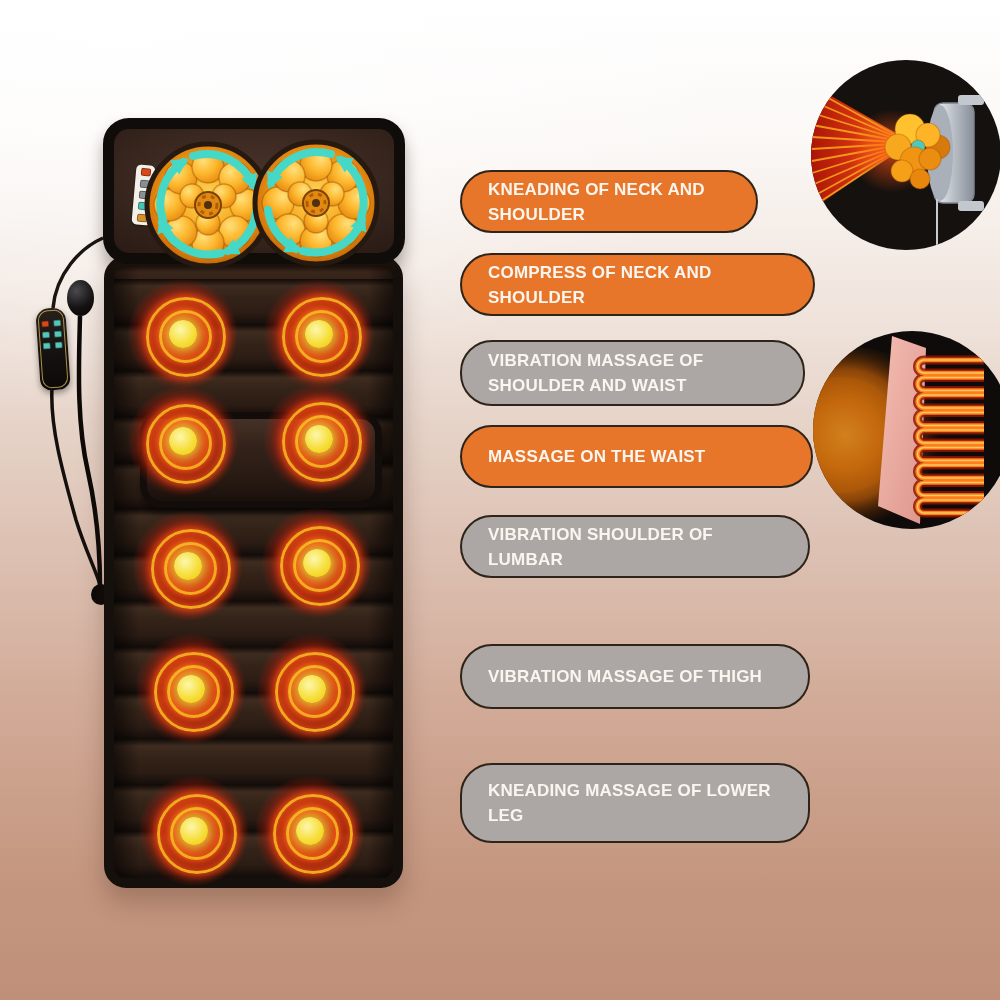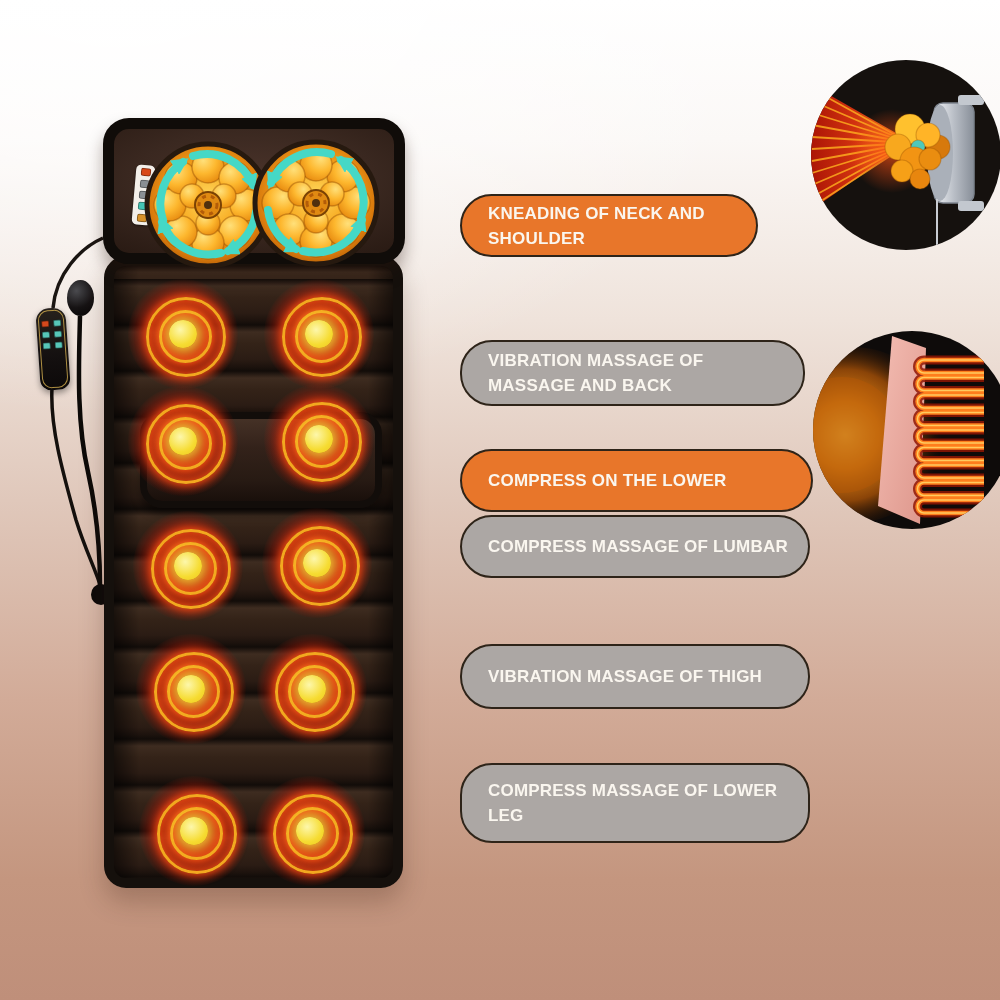--- a/index.html
+++ b/index.html
@@ -12,21 +12,21 @@
   }
   
   .label{
     position:absolute;left:460px;box-sizing:border-box;
     display:flex;align-items:center;
     padding:4px 18px 4px 26px;
     border:2px solid #2e2419;border-radius:32px;
     font-size:17px;font-weight:bold;line-height:25px;letter-spacing:.2px;
     color:#faf6ef;text-align:left;
   }
-  .label.orange{background:#e8762a;margin-top:24px;}
+  .label.orange{background:#e8762a;}
   .label.gray{background:#aca7a4;}
   
   .mat-body{
     position:absolute;left:104px;top:256px;width:299px;height:632px;
     box-sizing:border-box;border:10px solid #15100c;border-radius:22px;
     background:
       linear-gradient(90deg,rgba(0,0,0,.55) 0,rgba(0,0,0,0) 9%,rgba(0,0,0,0) 91%,rgba(0,0,0,.55) 100%),
       repeating-linear-gradient(180deg,
         #120c09 0px,#3e2c20 7px,#342318 18px,#2b1c14 34px,#1c120d 42px,#120c09 46px);
     background-position:0 13px,0 13px;
@@ -350,19 +350,20 @@
         <g>
           <use href="#coilPath" stroke="#8f1604" stroke-width="9" opacity=".85"></use>
           <use href="#coilPath" stroke="#ff7d1c" stroke-width="4.5"></use>
           <use href="#coilPath" stroke="#ffd86a" stroke-width="1.5" opacity=".85"></use>
         </g>
       </g>
     </svg>
   </div>
 
   <div class="label orange" style="top:170px;width:298px;height:63px">KNEADING OF NECK AND SHOULDER</div>
-  <div class="label gray" style="top:340px;width:345px;height:66px">VIBRATION MASSAGE OF MASSAGE AND BACK</div>
-  <div class="label orange" style="top:425px;width:353px;height:63px">COMPRESS ON THE LOWER</div>
-  <div class="label gray" style="top:515px;width:350px;height:63px">COMPRESS MASSAGE OF LUMBAR</div>
+  <div class="label orange" style="top:253px;width:355px;height:63px">COMPRESS OF NECK AND SHOULDER</div>
+  <div class="label gray" style="top:340px;width:345px;height:66px">VIBRATION MASSAGE OF SHOULDER AND WAIST</div>
+  <div class="label orange" style="top:425px;width:353px;height:63px">MASSAGE ON THE WAIST</div>
+  <div class="label gray" style="top:515px;width:350px;height:63px">VIBRATION SHOULDER OF LUMBAR</div>
   <div class="label gray" style="top:644px;width:350px;height:65px">VIBRATION MASSAGE OF THIGH</div>
-  <div class="label gray" style="top:763px;width:350px;height:80px">COMPRESS MASSAGE OF LOWER LEG</div>
+  <div class="label gray" style="top:763px;width:350px;height:80px">KNEADING MASSAGE OF LOWER LEG</div>
 
 </div>
 
 </body></html>

